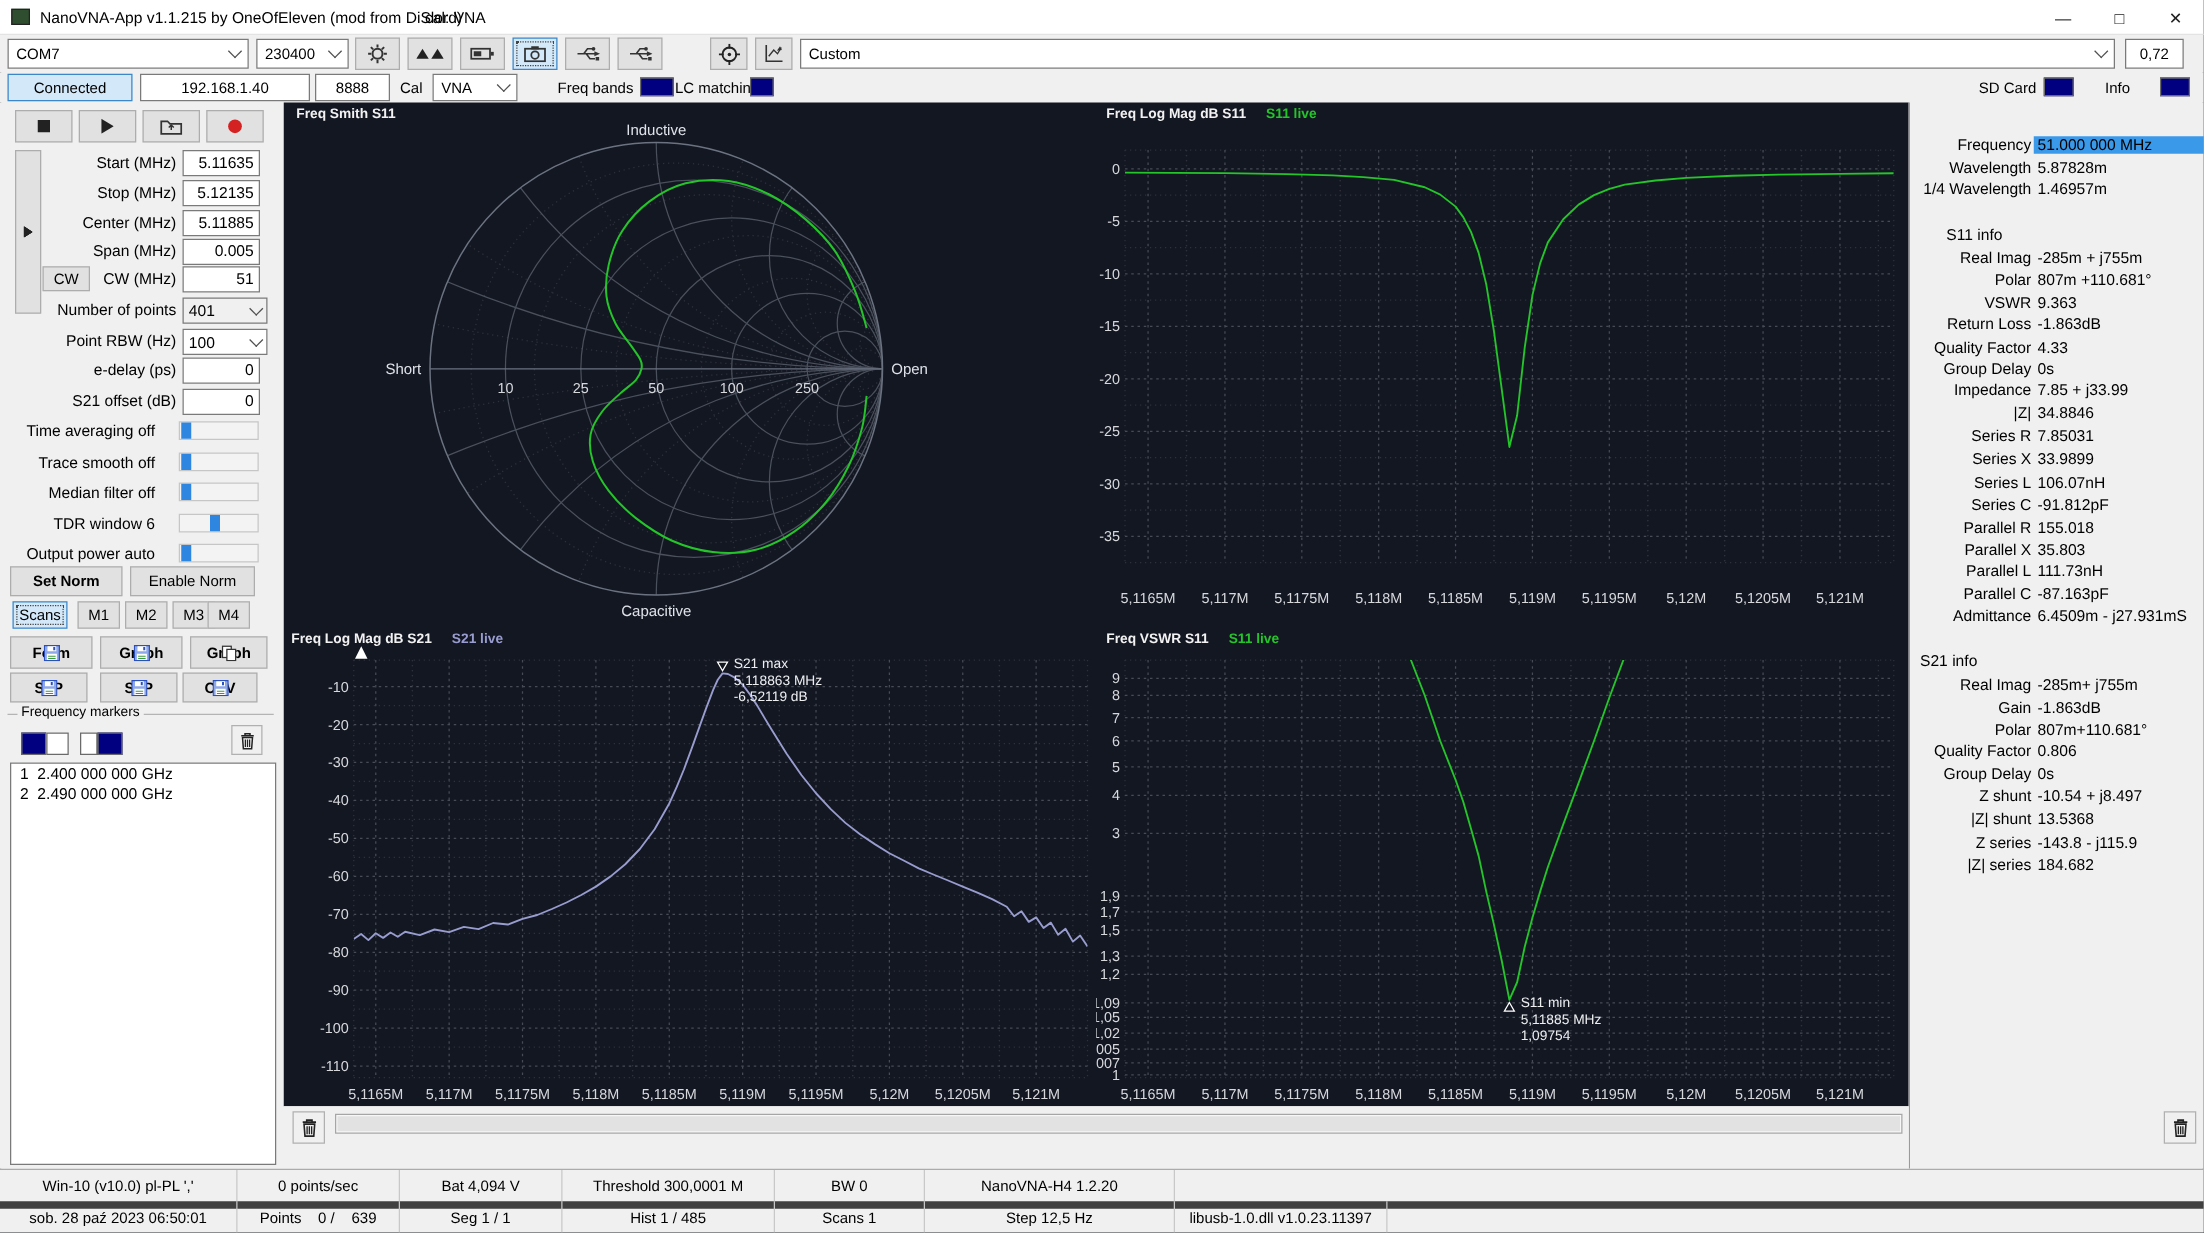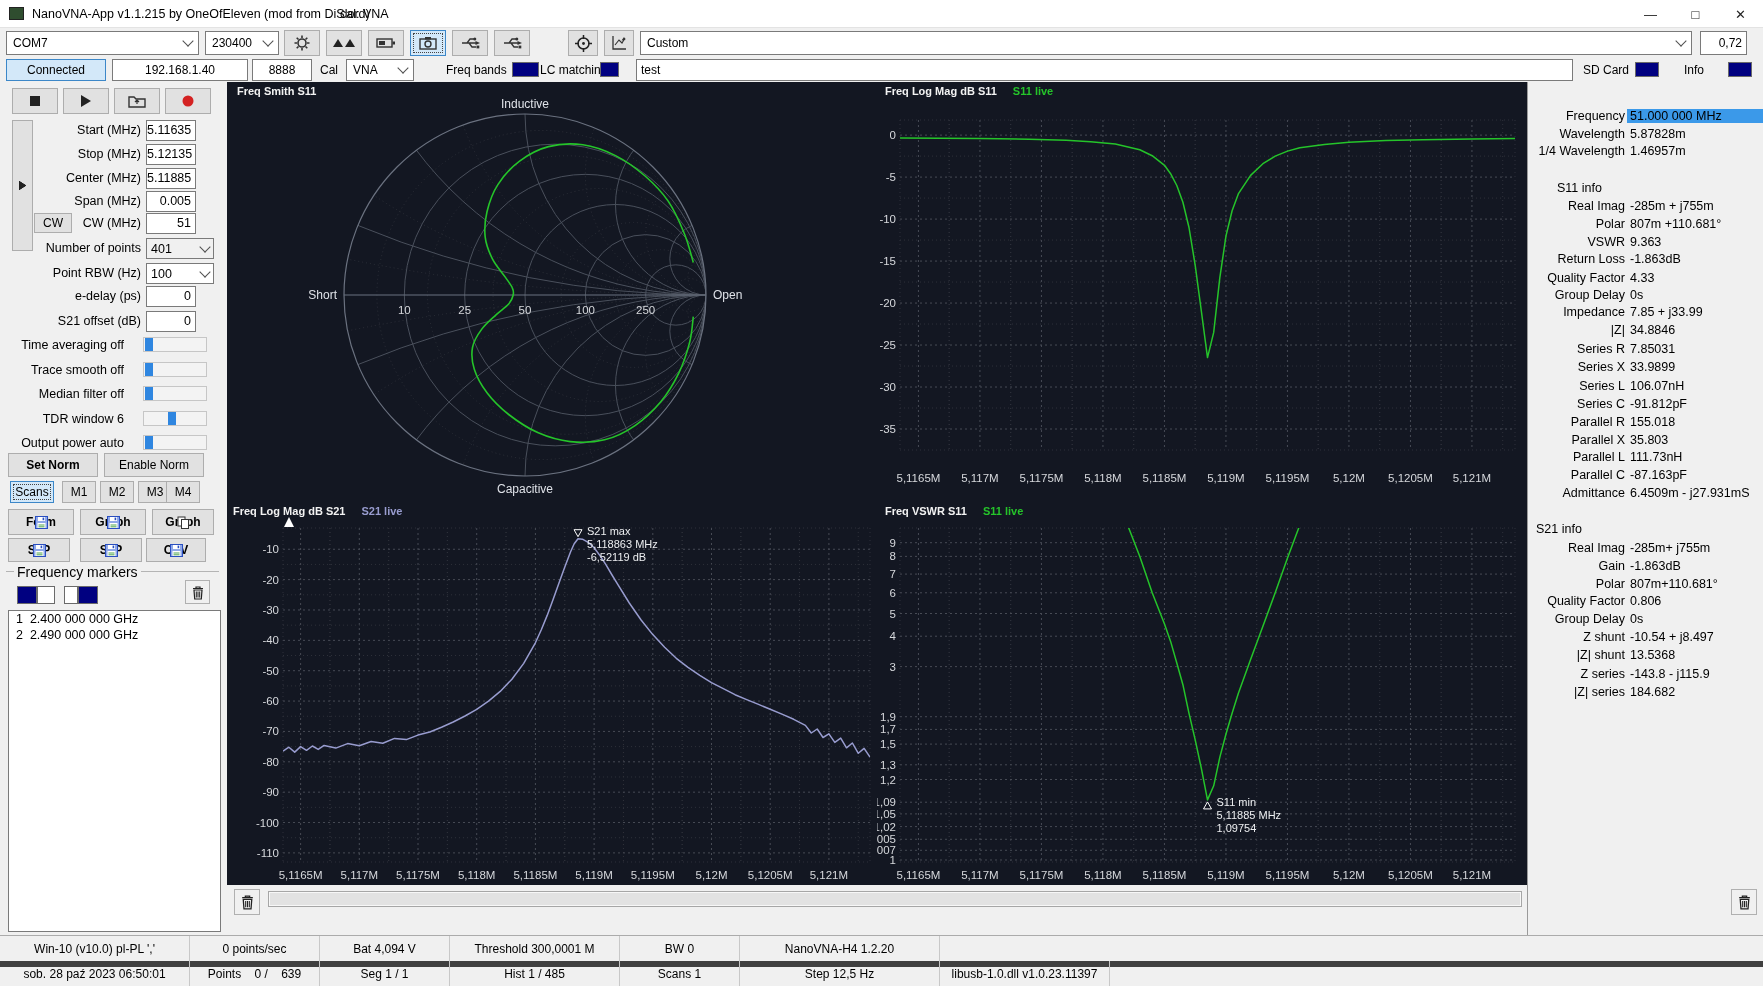--- a/index.html
+++ b/index.html
@@ -23,29 +23,29 @@
   .btn{background:#e1e1e1;border:1px solid #adadad;display:flex;align-items:center;justify-content:center;
        box-sizing:border-box;gap:4px;color:#000}
   .btn.focus{background:#d3e8f9;border:1px solid #3c87c8;outline:1px dotted #444;outline-offset:-4px}
   .btn.blue{background:#d3e8f9;border:1px solid #3c87c8}
   .swatch{background:#000080;border:1px solid #6a6a6a}
   .swatch.white{background:#ffffff}
   .lbl{white-space:nowrap}
   
   #leftpanel{left:0;top:82px;width:227px;height:853px;background:#f0f0f0}
   .fld-label{position:absolute;left:0;width:141px;text-align:right;font-size:12.5px;white-space:nowrap}
-  .fld-input{position:absolute;left:146px;width:50px;height:21px;background:#fff;border:1px solid #7a7a7a;
+  .fld-input{position:absolute;left:146px;width:62px;height:21px;background:#fff;border:1px solid #7a7a7a;
              text-align:right;padding:2px 4px 0 0;box-sizing:border-box;font-size:12.5px}
   .fld-select{position:absolute;left:146px;width:68px;height:21px;background:#fff;border:1px solid #7a7a7a;
               display:flex;align-items:center;padding:0 4px;box-sizing:border-box;font-size:12.5px}
   .slider-lv{position:absolute;left:0;width:124px;text-align:right;font-size:12.5px;white-space:nowrap}
   .slider-track{position:absolute;left:143px;width:64px;height:15px;background:#f3f3f3;border:1px solid #c6c6c6;box-sizing:border-box}
   .slider-thumb{position:absolute;top:0;width:8px;height:13px;background:#2f86e0}
   .grp-line{position:absolute;border-top:1px solid #b4b4b4}
-  .grp-label{position:absolute;background:#f0f0f0;padding:0 3px;font-size:14px}
+  .grp-label{position:absolute;background:#f0f0f0;padding:0 3px;font-size:11px}
   #marker-list{position:absolute;left:8px;top:528px;width:211px;height:320px;background:#fff;border:1px solid #7a7a7a;
                font-size:12.5px;white-space:pre;overflow:hidden}
   #marker-list div{padding:1px 0 1px 7px}
   
   #chart-area{left:227px;top:82px;width:1300px;height:803px;background:#131722}
   .chart-title{position:absolute;display:flex;gap:16px;font-size:11px;font-weight:bold;color:#f2f2f2;white-space:nowrap}
   .chart-legend{font-weight:bold}
   svg{position:absolute}
   
   #rightpanel{left:1527px;top:82px;width:236px;height:853px;background:#f0f0f0;border-left:1px solid #9a9a9a}
@@ -147,39 +147,38 @@
       <path d="M2 1v13h13" stroke="#333" stroke-width="1.3" fill="none"></path>
       <path d="M4 10 8 5l3 3 3-5" stroke="#333" stroke-width="1.1" fill="none"></path>
       <polygon points="14,1 11.5,4.5 15.5,4" fill="#333" transform="translate(-1,1)"></polygon>
       </svg>
   </div>
 
   <div class="abs combo" style="left:640px;top:3px;width:1052px;height:24px">
     <span class="val">Custom</span>
       <span class="chev"></span>
   </div>
-  <input class="abs input" style="left: 1700px; top: 3px; width: 47px; height: 24px; text-align: right;" readonly="" value="0,72">
+  <input class="abs input" style="left: 1700px; top: 3px; width: 47px; height: 24px; text-align: center;" readonly="" value="0,72">
 </div>
 
 <div class="abs" id="toolbar2">
   <div class="abs btn blue" style="left:6px;top:1px;width:100px;height:22px">
     <span>Connected</span>
   </div>
   <input class="abs input" style="left: 112px; top: 1px; width: 136px; height: 22px; text-align: center;" readonly="" value="192.168.1.40">
   <input class="abs input" style="left: 252px; top: 1px; width: 60px; height: 22px; text-align: center;" readonly="" value="8888">
   <span class="abs lbl" style="left:320px;top:5px">Cal</span>
   <div class="abs combo" style="left:346px;top:1px;width:68px;height:22px">
     <span class="val">VNA</span>
       <span class="chev"></span>
   </div>
   <span class="abs lbl" style="left:446px;top:5px">Freq bands</span>
   <div class="abs swatch" style="left:512px;top:4px;width:27px;height:15px"></div>
   <span class="abs lbl" style="left:540px;top:5px">LC matching</span>
   <div class="abs swatch" style="left:600px;top:4px;width:19px;height:15px"></div>
-  <input class="abs input" style="left: 636px; top: 1px; width: 937px; height: 22px;" readonly="" value="test">
   <span class="abs lbl" style="left:1583px;top:5px">SD Card</span>
   <div class="abs swatch" style="left:1635px;top:4px;width:24px;height:15px"></div>
   <span class="abs lbl" style="left:1684px;top:5px">Info</span>
   <div class="abs swatch" style="left:1728px;top:4px;width:24px;height:15px"></div>
 </div>
 
 <div class="abs" id="leftpanel">
   <div class="abs btn" style="left:12px;top:6px;width:46px;height:26px">
     <svg width="10" height="10">
         <rect width="10" height="10" fill="#222"></rect>

